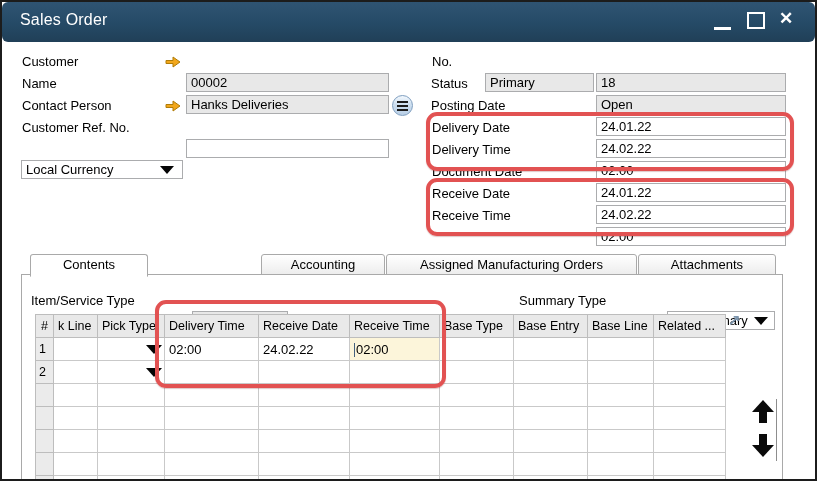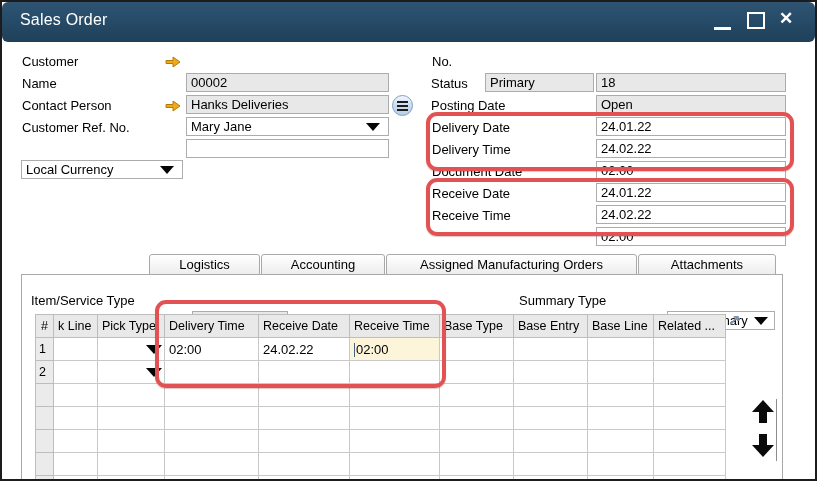--- a/index.html
+++ b/index.html
@@ -81,24 +81,20 @@
 
   <span class="lbl" style="left:20px;top:74px;">Name</span>
   <div class="fld gray" style="left:184px;top:72px;width:203px;">
     <span>Hanks Deliveries</span>
   </div>
 
   <span class="lbl" style="left:20px;top:96px;">Contact Person</span>
   <svg class="link-arrow" style="left:163px;top:98px;" viewBox="0 0 16 12">
     <path d="M1 4.5 h7 V1 l7 5 -7 5 V7.5 H1 z" fill="#f2a71b" stroke="#b07c08" stroke-width="1"></path>
   </svg>
-  <div class="fld" style="left:184px;top:94px;width:203px;">
-    <span>Mary Jane</span>
-    <span class="tri" style="right:8px;top:5px;"></span>
-  </div>
   <div class="hamburger">
       <i></i>
       <i></i>
       <i></i>
     </div>
 
   <span class="lbl" style="left:20px;top:118px;">Customer Ref. No.</span>
   <div class="fld" style="left:184px;top:116px;width:203px;">
     <span></span>
   </div>
@@ -148,21 +144,21 @@
 
   <span class="lbl" style="left:430px;top:206px;">Receive Time</span>
   <div class="fld" style="left:594px;top:204px;width:190px;">
     <span>02:00</span>
   </div>
 
   <div class="red-box" style="left:424px;top:110px;width:360px;height:51px;"></div>
   <div class="red-box" style="left:424px;top:176px;width:360px;height:50px;"></div>
 
   <div class="tab-baseline"></div>
-  <div class="tab" style="left:147px;width:111px;">Logistics</div>
+  <div class="tab active" style="left:28px;width:118px;">Contents</div>
   <div class="tab" style="left:259px;width:124px;">Accounting</div>
   <div class="tab" style="left:384px;width:251px;">Assigned Manufacturing Orders</div>
   <div class="tab" style="left:636px;width:138px;">Attachments</div>
   <div class="frame-line-v" style="left:19px;"></div>
   <div class="frame-line-v" style="left:780px;"></div>
 
   <span class="lbl" style="left:29px;top:291px;">Item/Service Type</span>
   <div class="fld gray" style="left:190px;top:288px;width:96px;">
     <span>Item</span>
   </div>

